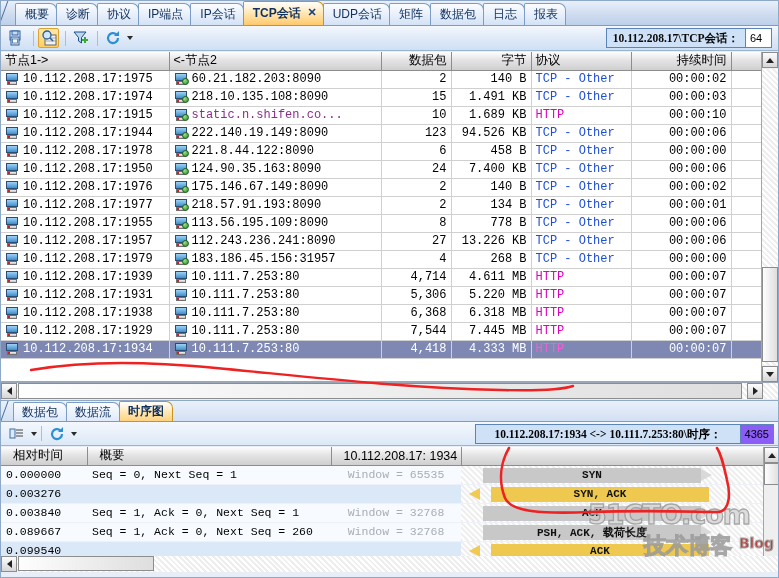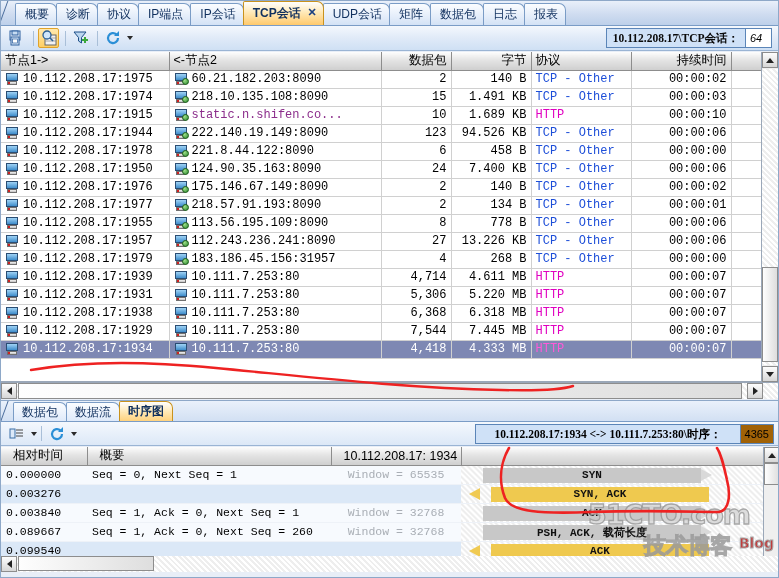--- a/index.html
+++ b/index.html
@@ -123,21 +123,20 @@
     white-space: nowrap;
   }
   .infobox .num {
     min-width: 26px;
     padding: 0 4px;
     background: #ffffff;
     border-left: 1px solid #5b85b8;
     line-height: 18px;
     font-size: 11px;
     text-align: left;
-    font-style: italic;
   }
 
   
   .grid-wrap {
     position: absolute;
     left: 0; right: 0;
     top: 51px;
     height: 330px;
     background: #ffffff;
     border-bottom: 1px solid #9aa7b8;
@@ -311,21 +310,21 @@
     border: 1px solid #5b85b8;
     background: #cfe1f7;
   }
   .seqbox .lbl {
     padding: 0 18px; font-weight: bold; font-size: 11.5px;
     line-height: 18px; white-space: nowrap;
     font-family: "Liberation Serif", serif;
   }
   .seqbox .num {
     min-width: 32px; padding: 0 4px;
-    background: #a16207; border-left: 1px solid #5b85b8;
+    background: #8b5cf6; border-left: 1px solid #5b85b8;
     line-height: 18px; font-size: 11px;
   }
 
   
   .seqgrid {
     position: absolute;
     left: 0; top: 46px;
     width: 779px; height: 118px;
     background: #ffffff;
     overflow: hidden;

